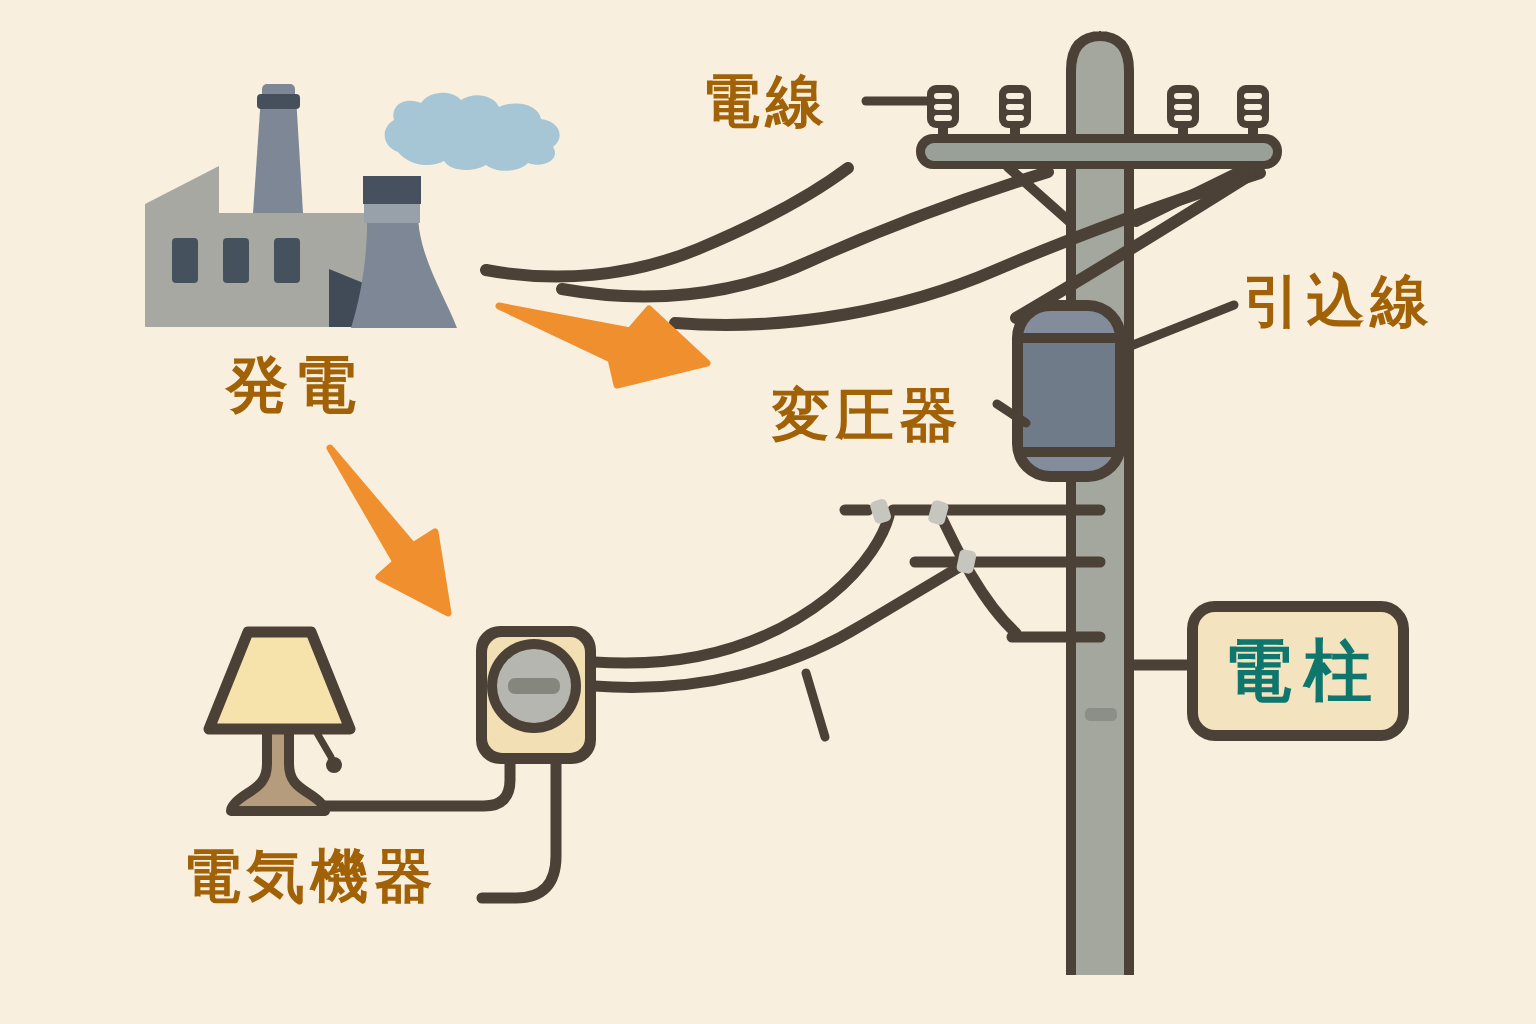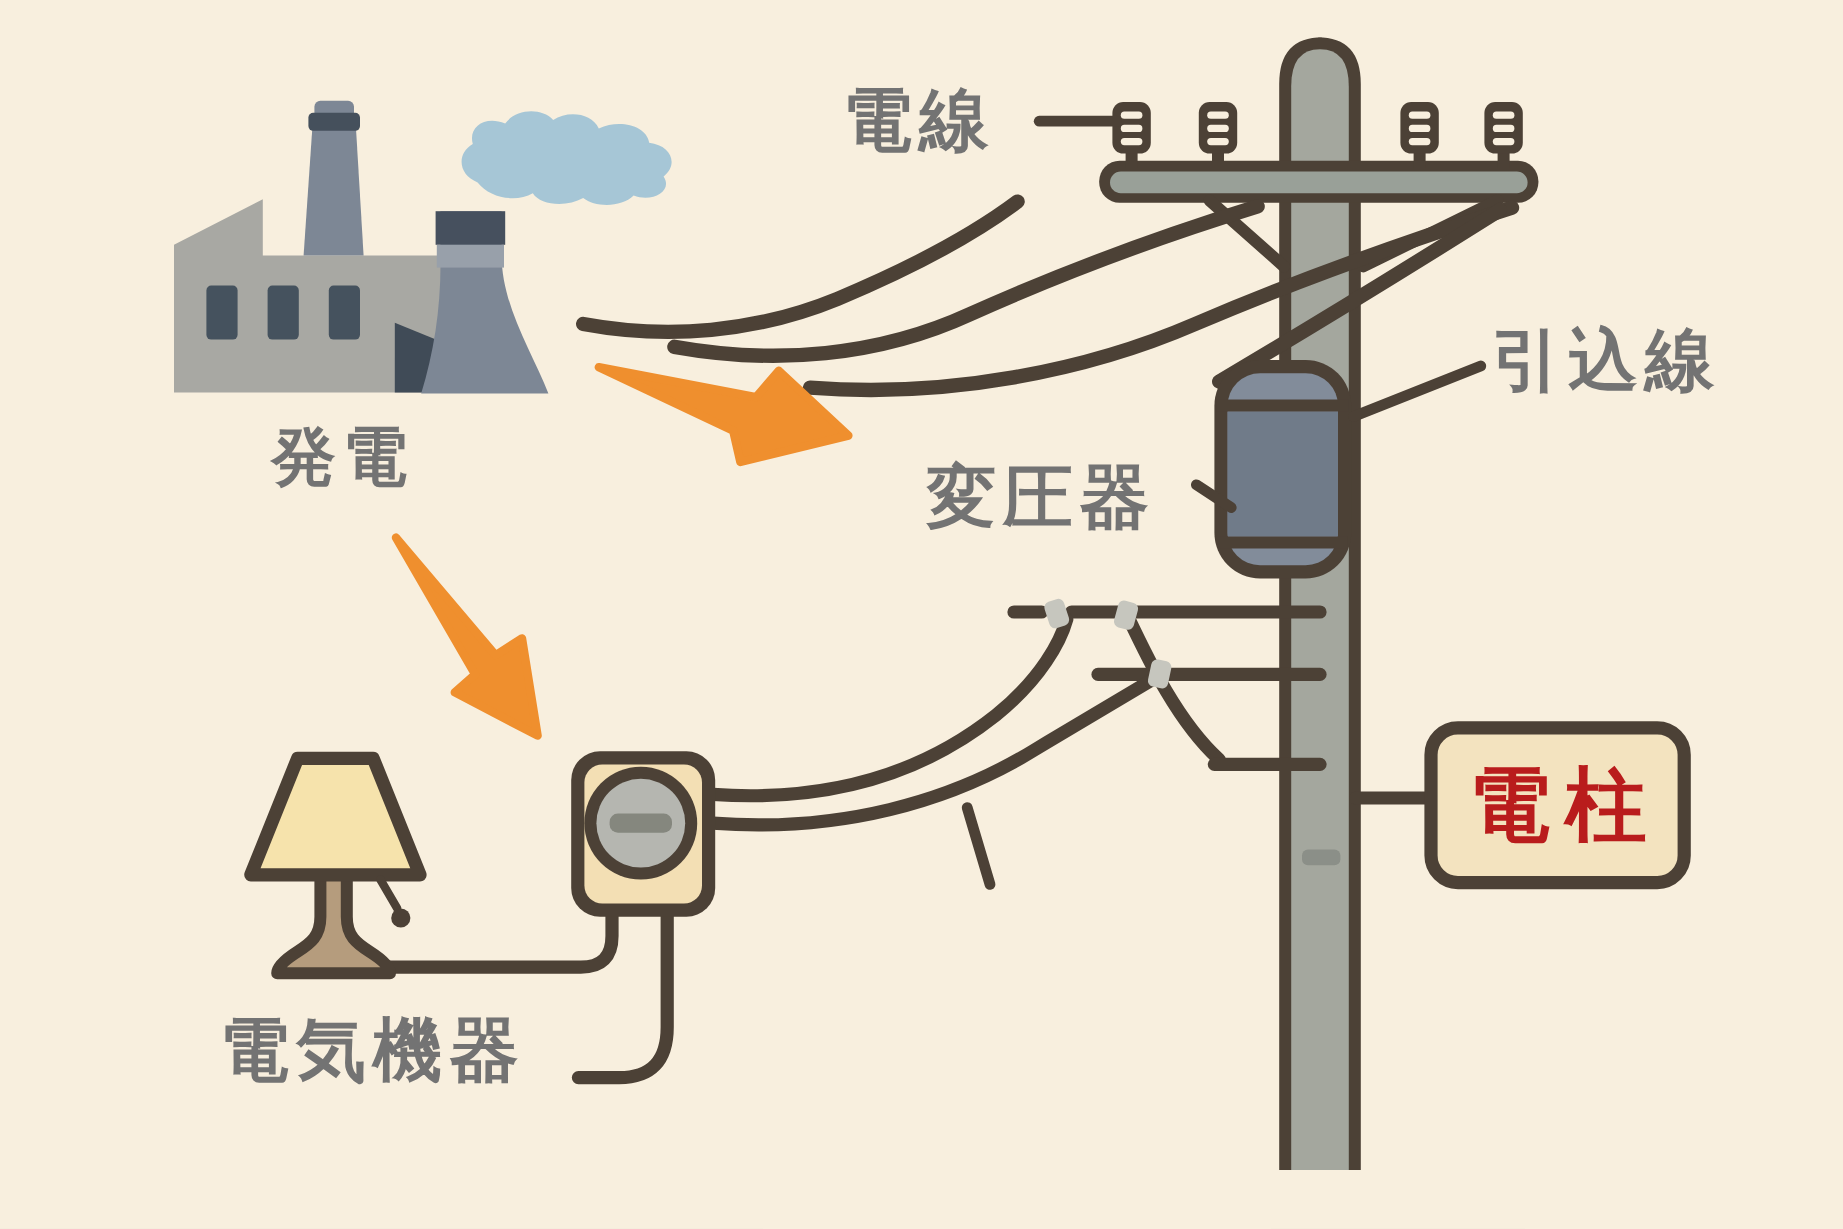--- a/index.html
+++ b/index.html
@@ -3,30 +3,30 @@
 <meta charset="utf-8">
 <style>
   html,body{margin:0;padding:0;}
   body{background:#e8e2d4;font-family:"Liberation Sans","DejaVu Sans",sans-serif;}
   #canvas{
     position:relative;width:1536px;height:1024px;margin:0 auto;
     background:#f8efde;overflow:hidden;
   }
   #art{position:absolute;left:0;top:0;}
   .lbl{
-    position:absolute;color:#737373;font-weight:700;line-height:1;
+    position:absolute;color:#a16207;font-weight:700;line-height:1;
     letter-spacing:0.10em;white-space:nowrap;user-select:none;
   }
   .lbl-60{font-size:58px;}
-  .lbl-62{font-size:54px;}
+  .lbl-62{font-size:62px;}
   #pole-label-box{
     position:absolute;left:1187px;top:601px;width:222px;height:140px;
     box-sizing:border-box;border:11px solid #4c4136;border-radius:28px;
     background:#f3e3bf;display:flex;align-items:center;justify-content:center;
-    color:#b91c1c;font-weight:700;font-size:68px;letter-spacing:0.18em;text-indent:0.18em;
+    color:#0f766e;font-weight:700;font-size:68px;letter-spacing:0.18em;text-indent:0.18em;
   }
 </style>
 </head>
 <body>
 
 <div id="canvas">
 
   <svg id="art" width="1536" height="1024" viewBox="0 0 1536 1024">
 
     <g>

